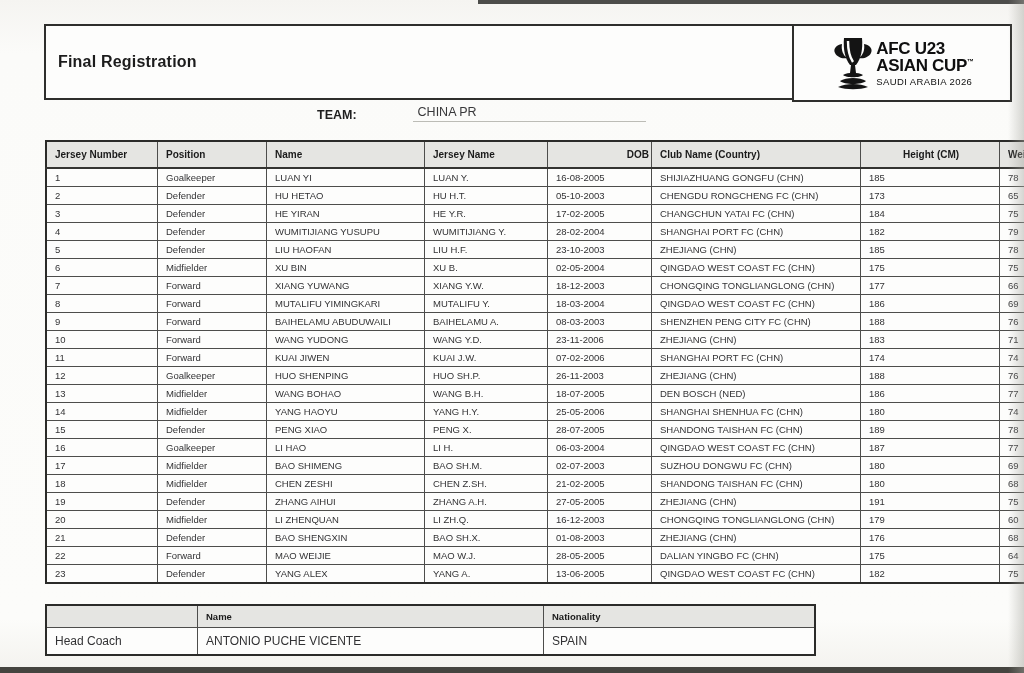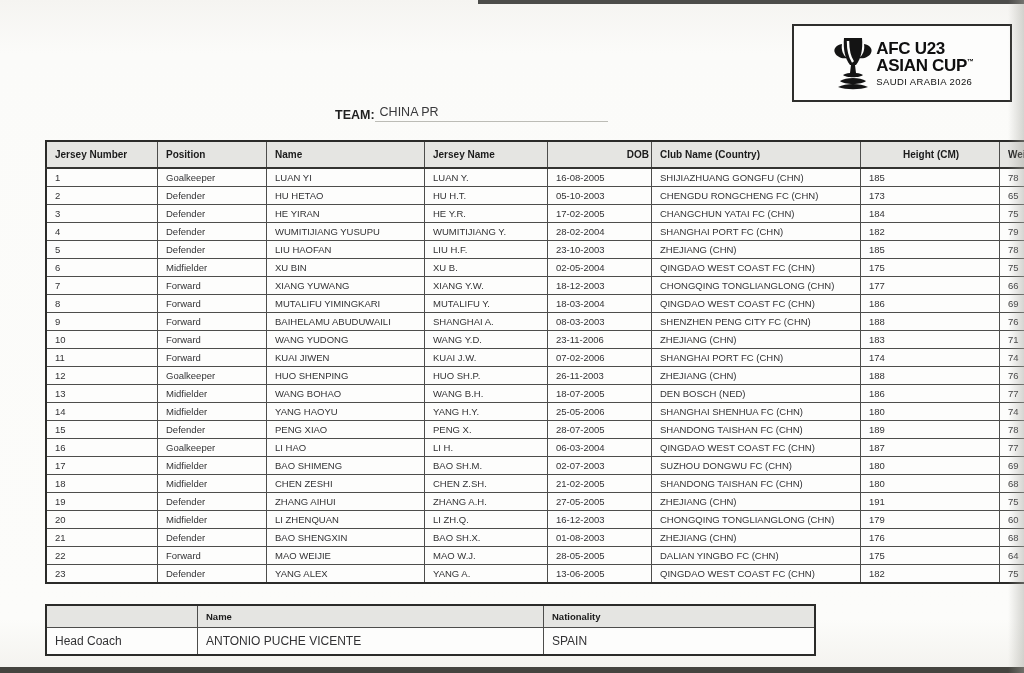--- a/index.html
+++ b/index.html
@@ -31,24 +31,24 @@
   }
   .trophy { display:block; line-height:0; }
   .logo-text { line-height:1; }
   .logo-text .l1, .logo-text .l2 {
     font-size:17px; font-weight:800; letter-spacing:-.3px; color:#0f0f0f; line-height:1.02;
   }
   .logo-text .l2 sup { font-size:7px; font-weight:700; vertical-align:super; }
   .logo-text .l3 { font-size:9.5px; font-weight:400; letter-spacing:.4px; color:#0f0f0f; margin-top:2px; }
 
   
-  .team-line { position:absolute; left:335px; top:105px; display:flex; align-items:flex-end; }
+  .team-line { position:absolute; left:317px; top:105px; display:flex; align-items:flex-end;gap:28px; }
   .team-label { font-weight:bold; font-size:12.5px; color:#1f1f1f; }
   .team-value {
-    width:228px; border-bottom:1px solid #bcbcb6;
+    margin-left:28px; width:228px; border-bottom:1px solid #bcbcb6;
     font-size:12.5px; color:#38383a; padding:0 0 2px 5px;
   }
 
   
   table { border-collapse:collapse; table-layout:fixed; background:#fdfdfc; }
   .roster {
     position:absolute; left:45px; top:140px; width:935px;
     border:2px solid #2b2b29;
   }
   .roster th, .roster td {
@@ -81,20 +81,23 @@
   .staff th:nth-child(2){ width:335px; }
   .staff th:nth-child(3){ width:260px; }
 </style>
 </head>
 <body>
 
 <div class="sheet">
 
   <div class="bar-top"></div>
 
+  <div class="title-box">
+    <h1>Final Registration</h1>
+  </div>
 
   <div class="logo-box">
     <span class="trophy">
       <svg width="46" height="56" viewBox="0 0 46 56" xmlns="http://www.w3.org/2000/svg">
 
         <path d="M14 3 C13 14 15 24 20 30 L26 30 C31 24 33 14 32 3 Z" fill="#141414"></path>
         <path d="M18 6 C18 14 19 21 23 27" stroke="#fdfdfc" stroke-width="2.4" fill="none"></path>
         <path d="M12 9 C6 10 3 14 5 18 C7 22 12 24 17 23 C13 20 11 15 12 9 Z" fill="#141414"></path>
         <path d="M34 9 C40 10 43 14 41 18 C39 22 34 24 29 23 C33 20 35 15 34 9 Z" fill="#141414"></path>
         <path d="M21 30 L25 30 L26 38 L20 38 Z" fill="#141414"></path>
@@ -206,21 +209,21 @@
           <td>MUTALIFU Y.</td>
           <td>18-03-2004</td>
           <td>QINGDAO WEST COAST FC (CHN)</td>
           <td>186</td>
           <td>69</td>
         </tr>
         <tr>
           <td>9</td>
           <td>Forward</td>
           <td>BAIHELAMU ABUDUWAILI</td>
-          <td>SHANGHAI A.</td>
+          <td>BAIHELAMU A.</td>
           <td>08-03-2003</td>
           <td>SHENZHEN PENG CITY FC (CHN)</td>
           <td>188</td>
           <td>76</td>
         </tr>
         <tr>
           <td>10</td>
           <td>Forward</td>
           <td>WANG YUDONG</td>
           <td>WANG Y.D.</td>

